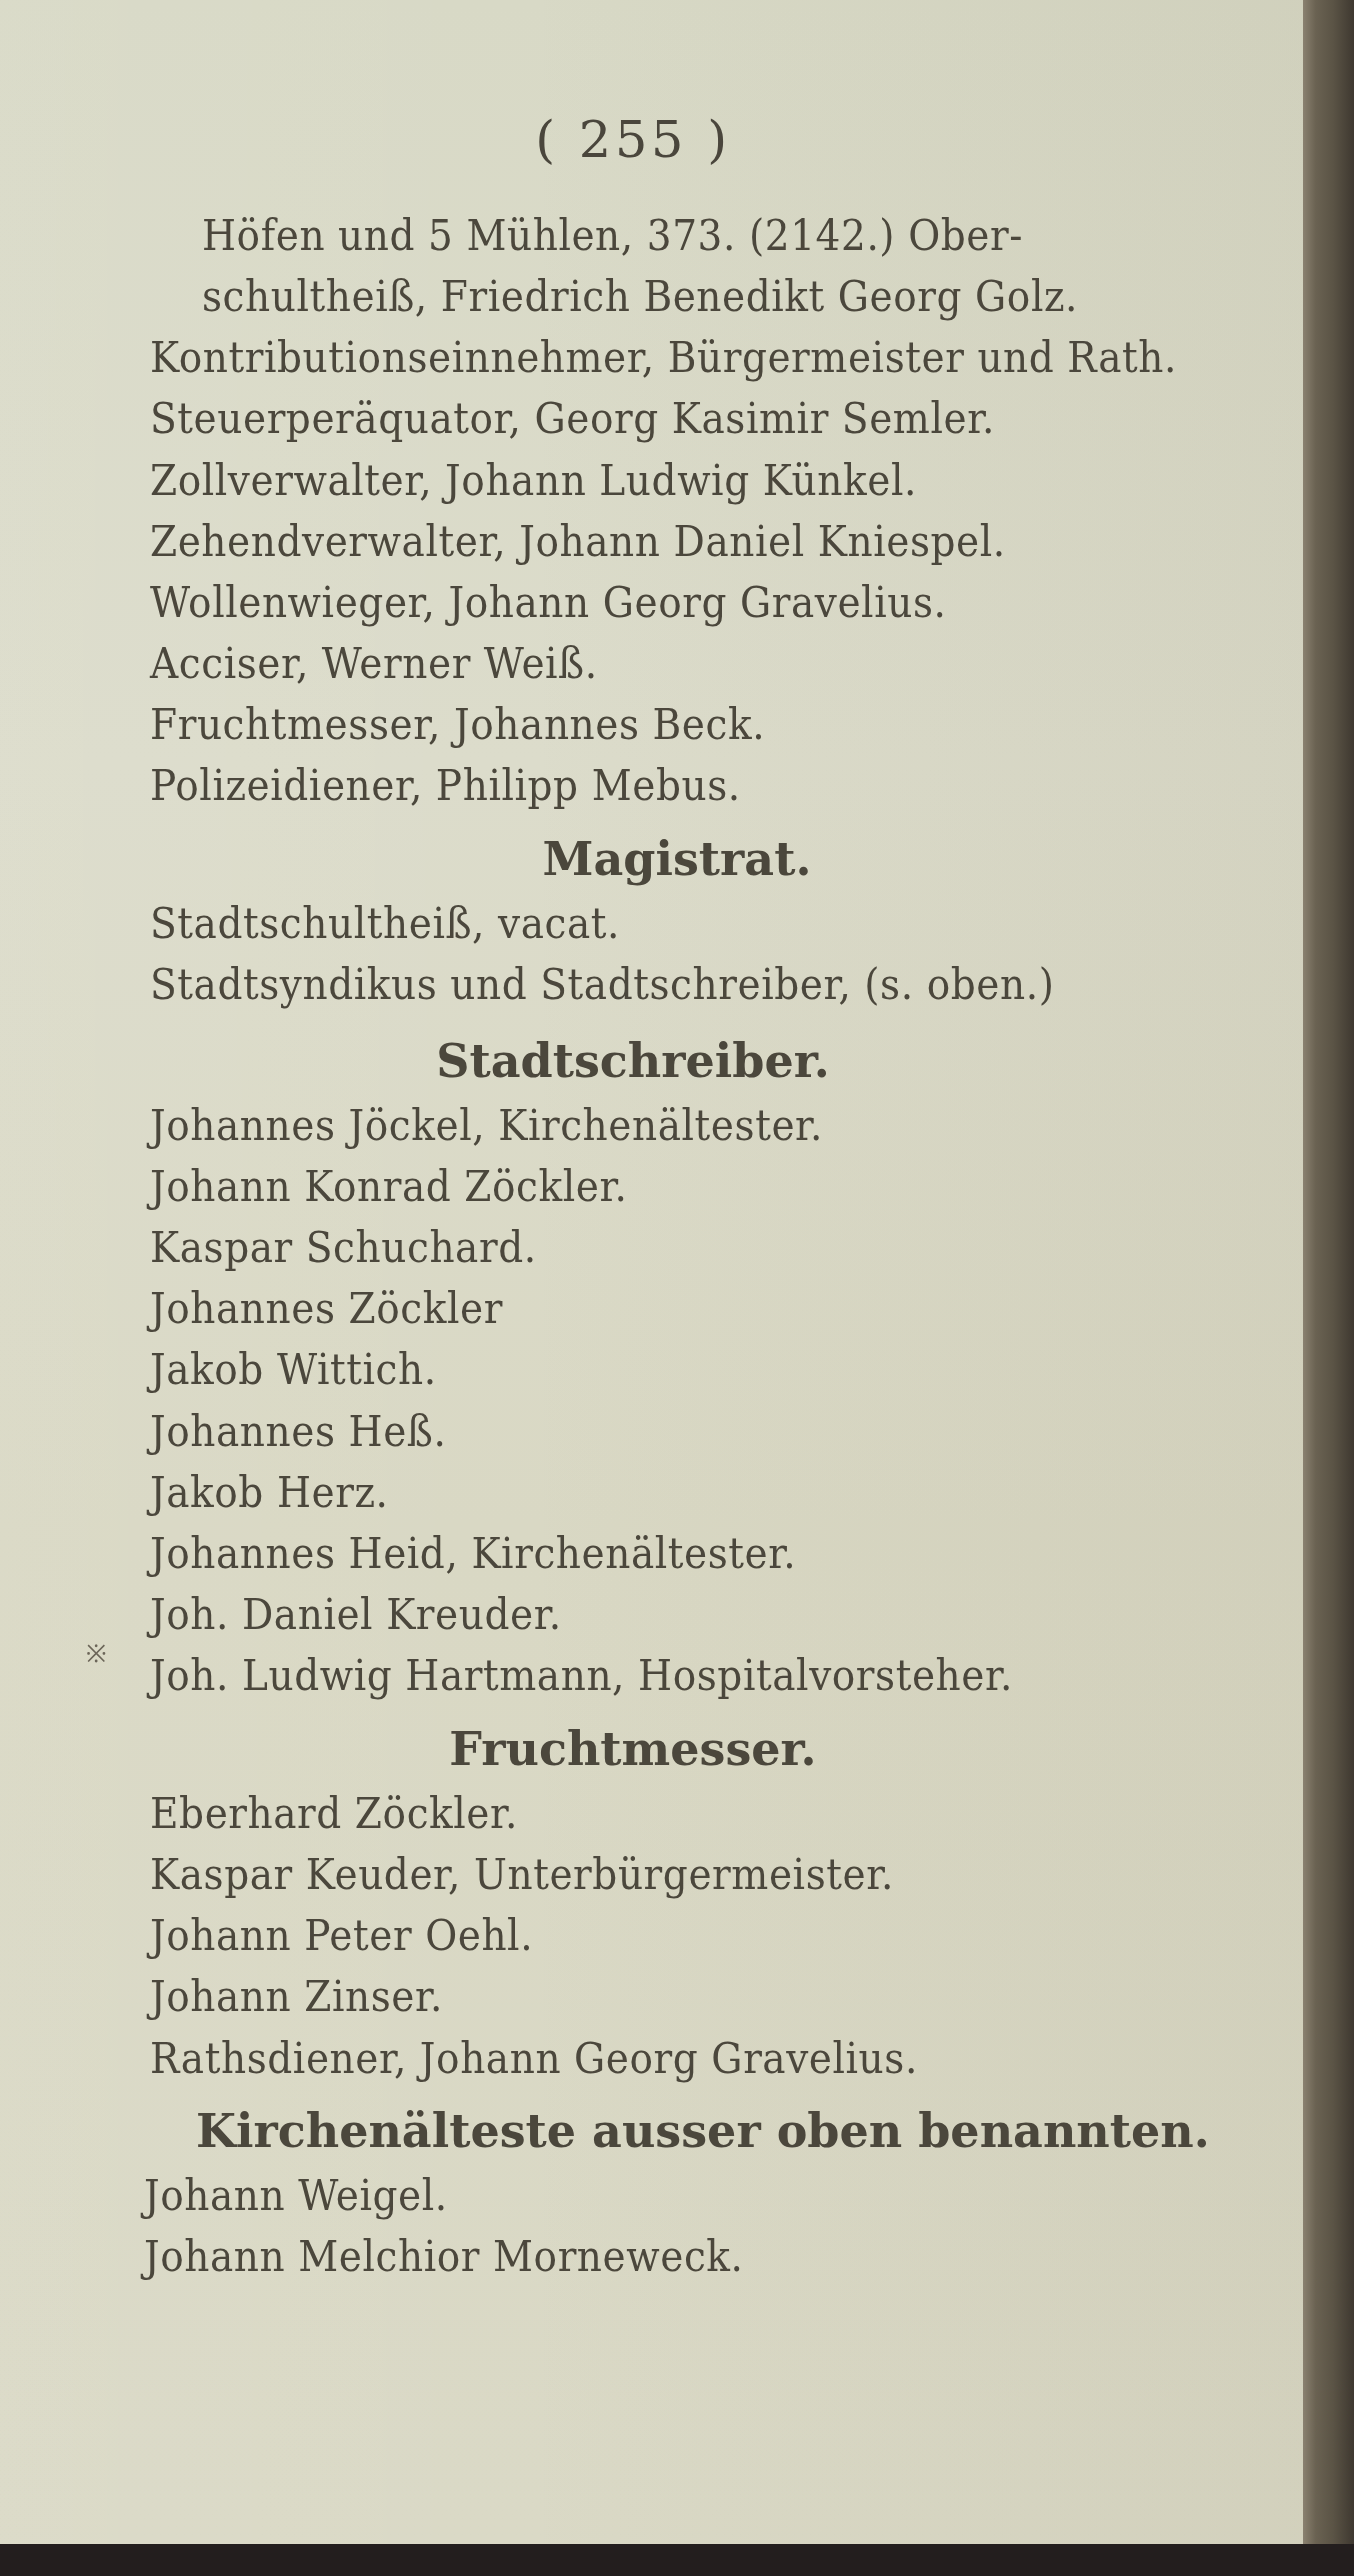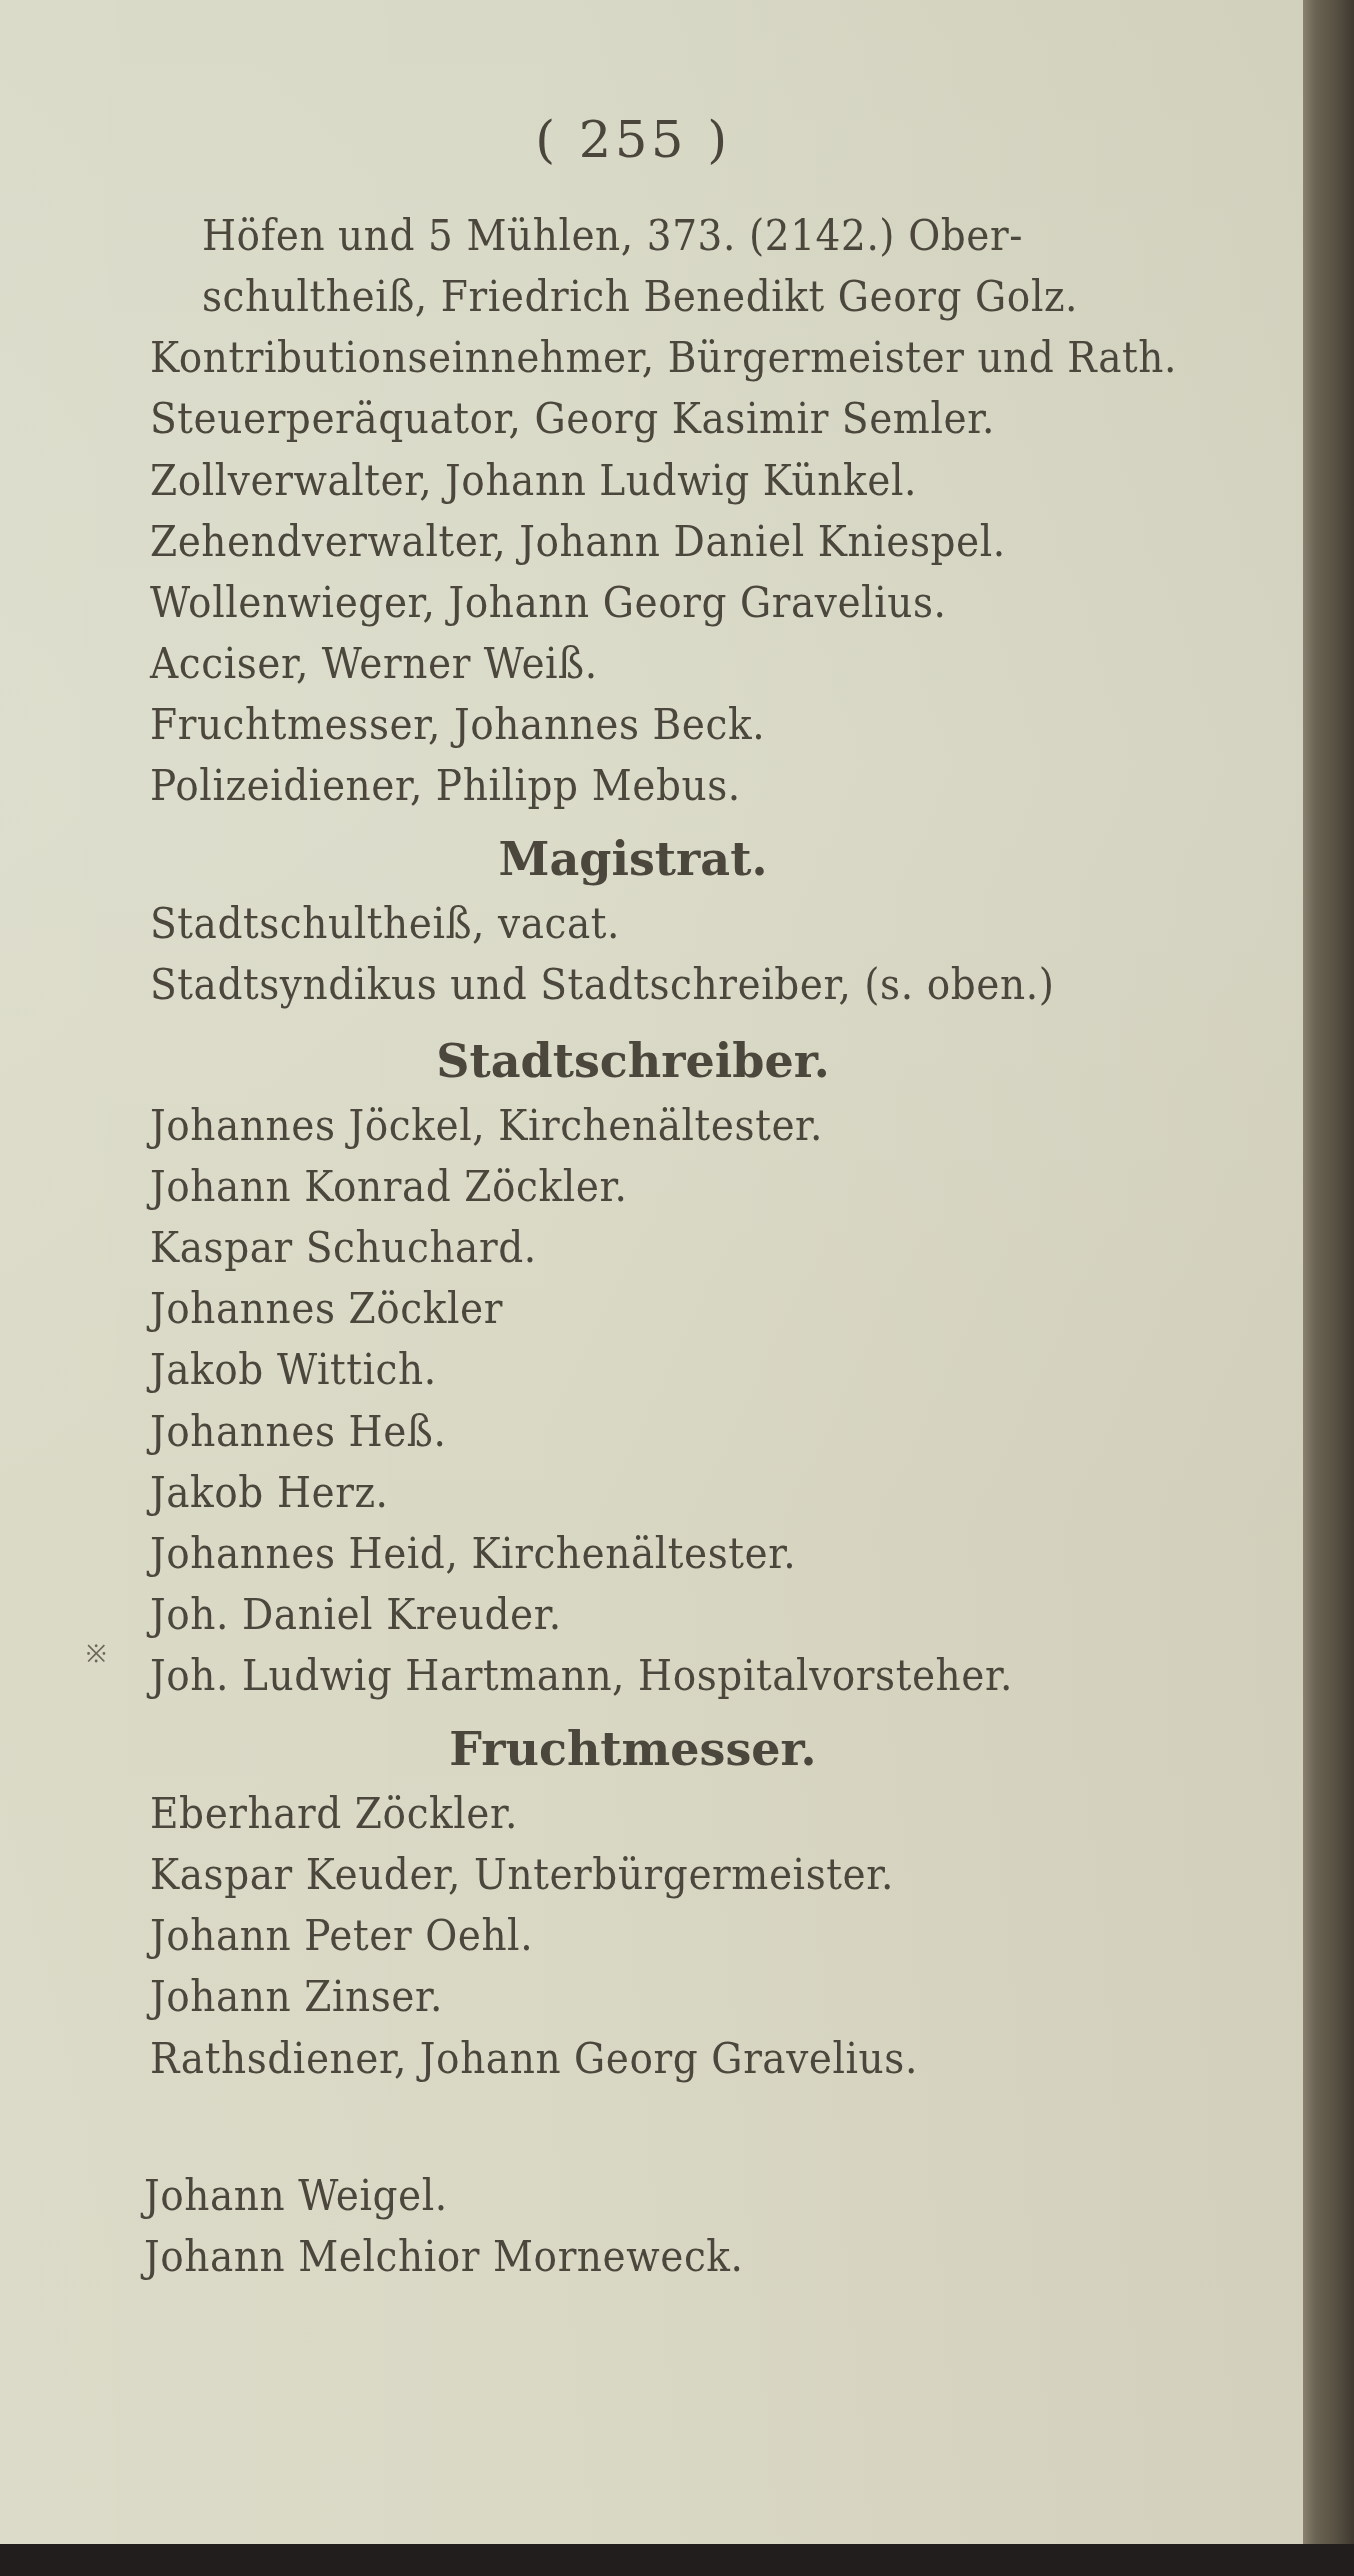--- a/index.html
+++ b/index.html
@@ -64,21 +64,21 @@
   <div class="line" style="left:202px; top:272px;">schultheiß, Friedrich Benedikt Georg Golz.</div>
   <div class="line" style="left:150px; top:333px;">Kontributionseinnehmer, Bürgermeister und Rath.</div>
   <div class="line" style="left:150px; top:394px;">Steuerperäquator, Georg Kasimir Semler.</div>
   <div class="line" style="left:150px; top:456px;">Zollverwalter, Johann Ludwig Künkel.</div>
   <div class="line" style="left:150px; top:517px;">Zehendverwalter, Johann Daniel Kniespel.</div>
   <div class="line" style="left:150px; top:578px;">Wollenwieger, Johann Georg Gravelius.</div>
   <div class="line" style="left:150px; top:639px;">Acciser, Werner Weiß.</div>
   <div class="line" style="left:150px; top:700px;">Fruchtmesser, Johannes Beck.</div>
   <div class="line" style="left:150px; top:761px;">Polizeidiener, Philipp Mebus.</div>
 
-  <div class="heading" style="top:832px;">Magistrat.</div>
+  <div class="heading" style="top:832px;padding-left:44px;">Magistrat.</div>
   <div class="line" style="left:150px; top:899px;">Stadtschultheiß, vacat.</div>
   <div class="line" style="left:150px; top:960px;">Stadtsyndikus und Stadtschreiber, (s. oben.)</div>
 
   <div class="heading" style="top:1034px;">Stadtschreiber.</div>
   <div class="line" style="left:150px; top:1101px;">Johannes Jöckel, Kirchenältester.</div>
   <div class="line" style="left:150px; top:1162px;">Johann Konrad Zöckler.</div>
   <div class="line" style="left:150px; top:1223px;">Kaspar Schuchard.</div>
   <div class="line" style="left:150px; top:1284px;">Johannes Zöckler</div>
   <div class="line" style="left:150px; top:1345px;">Jakob Wittich.</div>
   <div class="line" style="left:150px; top:1407px;">Johannes Heß.</div>
@@ -88,19 +88,20 @@
   <div class="mark" style="left:86px; top:1636px;">※</div>
   <div class="line" style="left:150px; top:1651px;">Joh. Ludwig Hartmann, Hospitalvorsteher.</div>
 
   <div class="heading" style="top:1722px;">Fruchtmesser.</div>
   <div class="line" style="left:150px; top:1789px;">Eberhard Zöckler.</div>
   <div class="line" style="left:150px; top:1850px;">Kaspar Keuder, Unterbürgermeister.</div>
   <div class="line" style="left:150px; top:1911px;">Johann Peter Oehl.</div>
   <div class="line" style="left:150px; top:1972px;">Johann Zinser.</div>
   <div class="line" style="left:150px; top:2034px;">Rathsdiener, Johann Georg Gravelius.</div>
 
+  <div class="heading left" style="left:196px; top:2104px;">Kirchenälteste ausser oben benannten.</div>
   <div class="line" style="left:144px; top:2171px;">Johann Weigel.</div>
   <div class="line" style="left:144px; top:2232px;">Johann Melchior Morneweck.</div>
 </div>
 
 <div class="binding"></div>
 <div class="bottom-strip"></div>
 
 
 </body></html>

